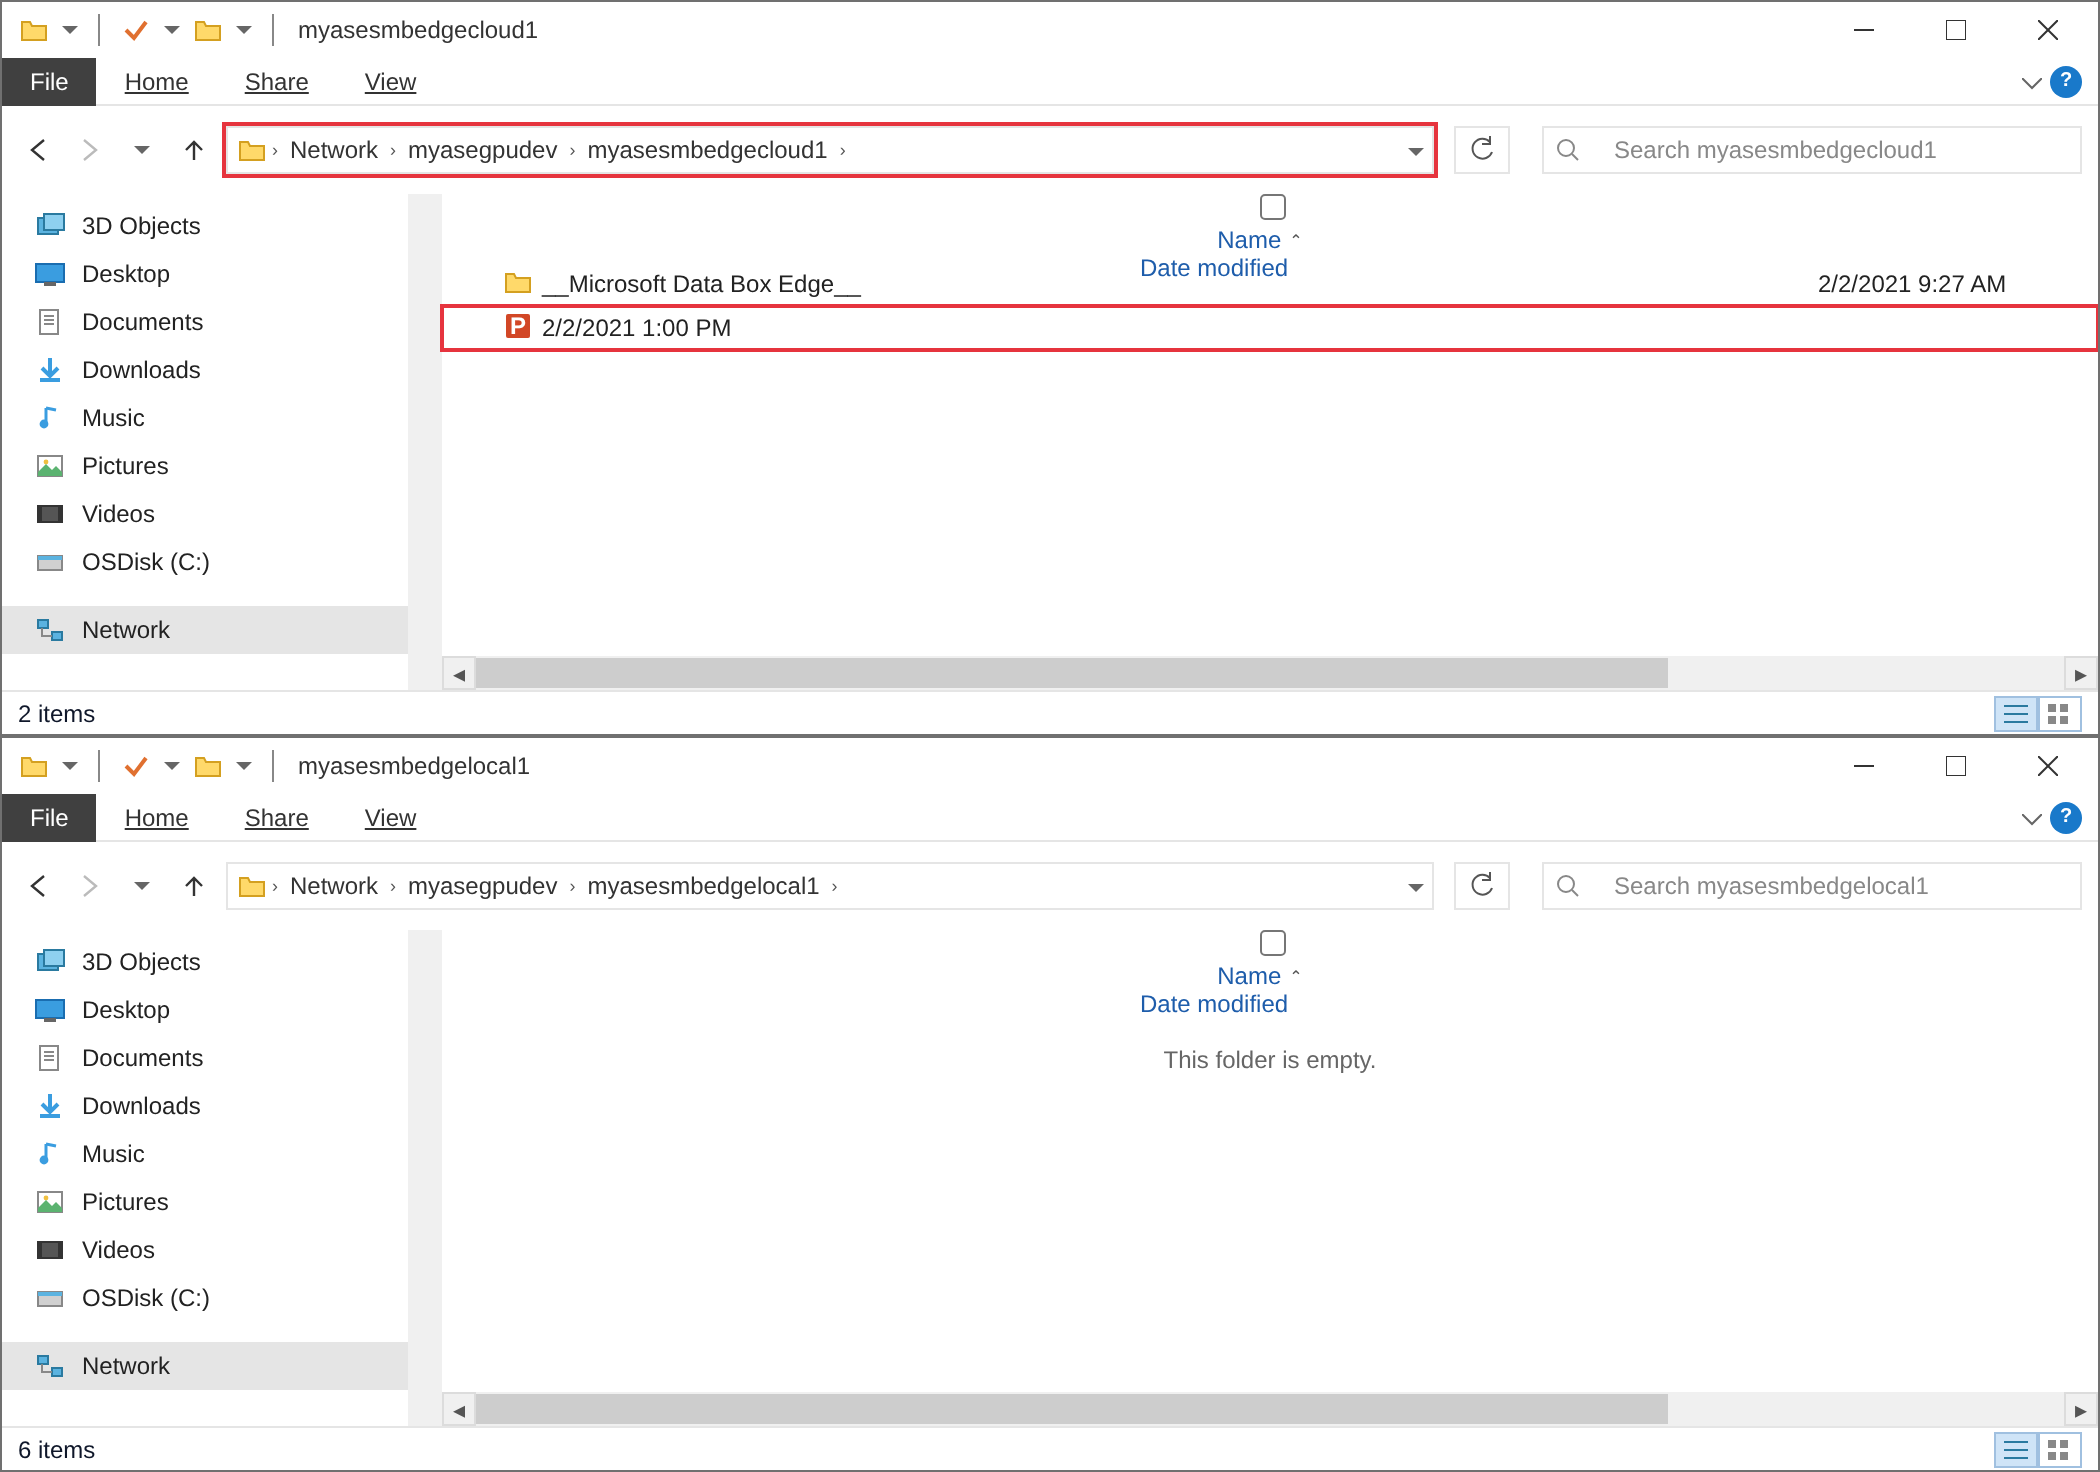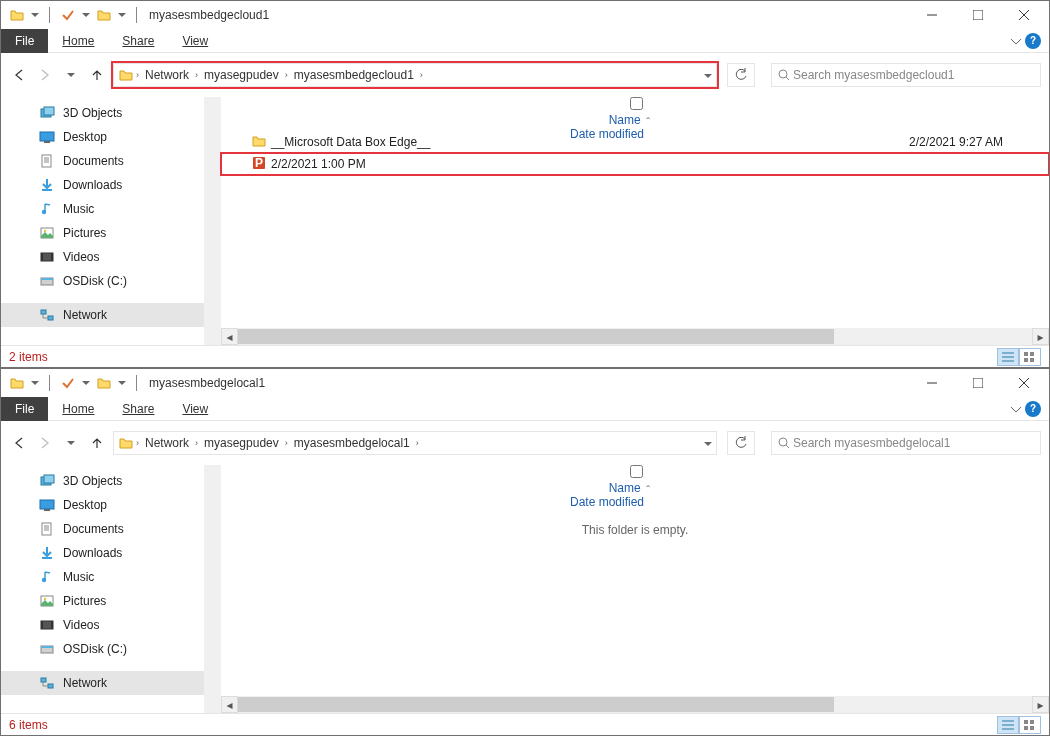--- a/index.html
+++ b/index.html
@@ -30,27 +30,27 @@
 
 .navbar { height: 32px; display: flex; align-items: center; padding: 0 8px; gap: 6px; margin-top: 6px; margin-bottom: 6px; }
 .nav-arrow { width: 20px; height: 24px; display: flex; align-items: center; justify-content: center; color: #555; }
 .nav-arrow.disabled { color: #bbb; }
 .address { flex: 1; height: 24px; border: 1px solid #e5e5e5; display: flex; align-items: center; padding: 0 4px; gap: 2px; position: relative; }
 .address.highlighted { outline: 2px solid #e6343e; }
 .crumb { display: flex; align-items: center; gap: 4px; padding: 0 4px; color: #333; }
 .crumb-chev { color: #555; font-size: 9px; }
 .addr-drop { position: absolute; right: 4px; }
 .refresh-box { width: 28px; height: 24px; border: 1px solid #e5e5e5; display: flex; align-items: center; justify-content: center; color: #555; margin-left: 4px; }
-.search { width: 270px; height: 24px; border: 1px solid #e5e5e5; display: flex; align-items: center; padding: 0 6px; margin-left: 10px; color: #888; gap: 3px; }
+.search { width: 270px; height: 24px; border: 1px solid #e5e5e5; display: flex; align-items: center; padding: 0 6px; margin-left: 10px; color: #888; gap: 17px; }
 
 
 .body { flex: 1; display: flex; overflow: hidden; border-top: 0px solid #e5e5e5; }
 .sidebar { width: 220px; display: flex; flex-direction: column; }
 .sidebar-items { flex: 1; overflow-y: auto; padding: 4px 0; }
-.side-item { height: 24px; display: flex; align-items: center; padding-left: 38px; gap: 8px; color: #222; }
+.side-item { height: 24px; display: flex; align-items: center; padding-left: 16px; gap: 8px; color: #222; }
 .side-item.network { background: #e5e5e5; }
 .side-scroll { width: 17px; background: #f0f0f0; }
 .side-row { display: flex; height: 100%; }
 .side-content { flex: 1; }
 .icon-box { width: 16px; height: 16px; display: flex; align-items: center; justify-content: center; }
 
 .main { flex: 1; display: flex; flex-direction: column; position: relative; }
 .columns { height: 30px; display: flex; align-items: center; border-bottom: 0px solid #eee; color: #1e5dab; padding-left: 10px; flex-direction: column; }
 .columns .col-check { width: 20px; }
 .columns .col-name { flex: 1; display: flex; align-items: center; gap: 4px; }
@@ -64,21 +64,21 @@
 .file-row .fname { flex: 1; }
 .file-row .fdate { width: 140px; }
 .empty-msg { text-align: center; color: #666; padding-top: 24px; }
 
 .hscroll { height: 17px; background: #f0f0f0; display: flex; align-items: center; }
 .hscroll .harrow { width: 17px; height: 17px; display: flex; align-items: center; justify-content: center; color: #555; background: #f0f0f0; border: 1px solid #dcdcdc; }
 .hscroll .htrack { flex: 1; background: #f0f0f0; height: 17px; position: relative; }
 .hscroll .hthumb { position: absolute; left: 0; top: 0; height: 15px; margin: 1px 0; width: 75%; background: #cdcdcd; }
 
 
-.status { height: 22px; border-top: 1px solid #e5e5e5; display: flex; align-items: center; padding: 0 8px; color: #b91c1c; }
+.status { height: 22px; border-top: 1px solid #e5e5e5; display: flex; align-items: center; padding: 0 8px; color: #0f172a; }
 .status .views { margin-left: auto; display: flex; gap: 0; }
 .view-btn { width: 22px; height: 18px; border: 1px solid #a0c0e0; display: flex; align-items: center; justify-content: center; }
 .view-btn.active { background: #cfe4f7; }
 .check-green { color: #5ea03d; }
 
 input[type="checkbox"] { width: 13px; height: 13px; }
 </style>
 </head>
 <body>
 

